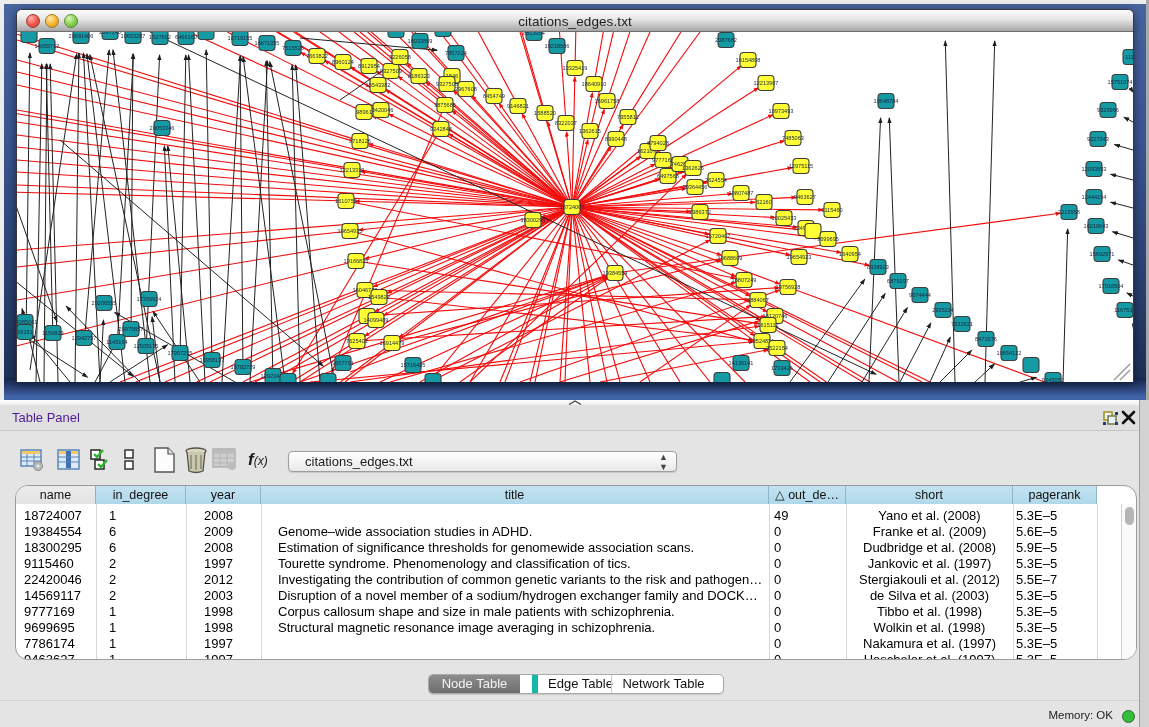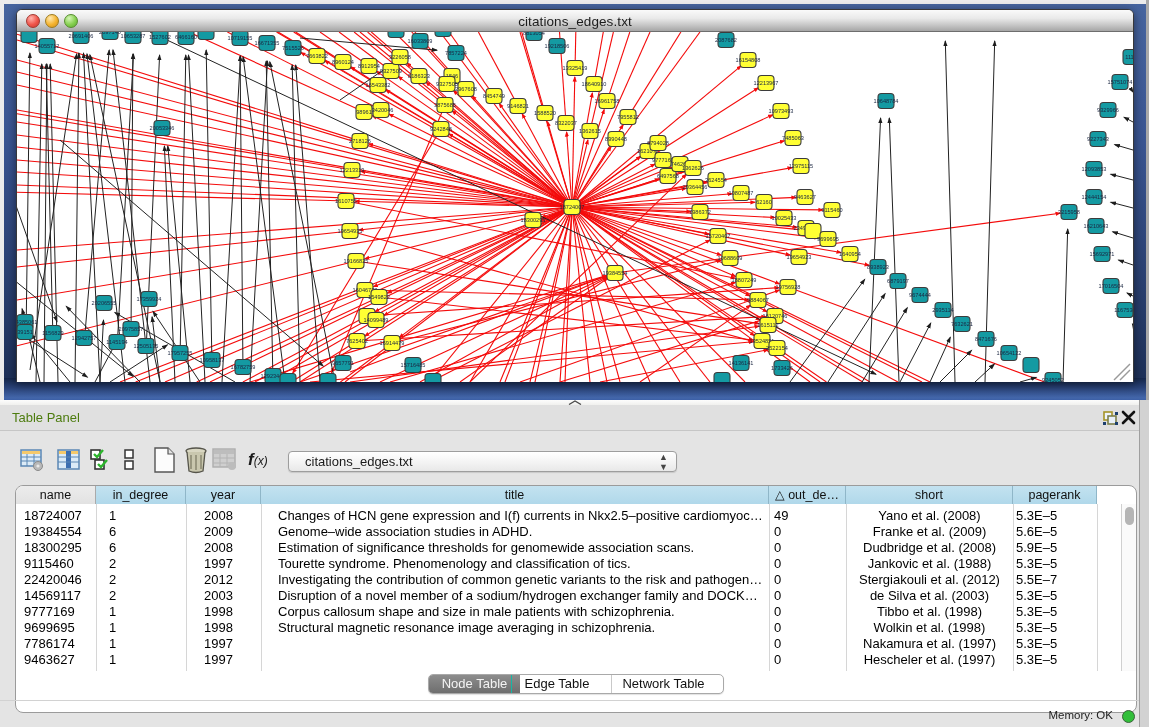--- a/index.html
+++ b/index.html
@@ -10,38 +10,38 @@
 #macwin{position:absolute;left:16px;top:9px;width:1118px;height:373px;border-radius:6px 6px 0 0;box-shadow:0 2px 10px rgba(0,0,0,.5);border:1px solid #38383a;background:#fff}
 #titlebar{position:absolute;left:0;top:0;width:1116px;height:22px;border-radius:5px 5px 0 0;background:linear-gradient(180deg,#fafafa 0%,#e9e9e9 40%,#c6c6c6 72%,#a6a6a6 100%);border-bottom:1px solid #6e6e6e}
 #titlebar .tl{position:absolute;top:4px;width:14px;height:14px;border-radius:50%}
 #wtitle{position:absolute;left:0;top:3.5px;width:100%;text-align:center;font-size:13.5px;font-weight:normal;color:#1c1c1c;letter-spacing:.1px}
 #canvas{position:absolute;left:0;top:22px;width:1116px;height:350px;background:#fff;overflow:hidden}
 
 #split{position:absolute;left:0;top:400px;width:1149px;height:5px;background:linear-gradient(180deg,#fdfdfc,#f0f0ee)}
 
 #panel{position:absolute;left:0;top:405px;width:1149px;height:322px;background:#e4e4e4}
 #phead{position:absolute;left:0;top:0;width:1149px;height:26px;background:#e0e0e0;border-bottom:1px solid #c6c6c6}
-#phead .t{position:absolute;left:12px;top:5px;font-size:13px;color:#4d7c0f}
+#phead .t{position:absolute;left:12px;top:5px;font-size:13px;color:#4c1d95}
 #toolbar{position:absolute;left:0;top:26px;width:1149px;height:48px}
 #combo{position:absolute;left:288px;top:20px;width:389px;height:21px;border:1px solid #9d9d9d;border-radius:4px;background:linear-gradient(180deg,#ffffff,#f2f2f2 60%,#e8e8e8);box-shadow:0 1px 1px rgba(0,0,0,.12);font-size:13px;color:#1a1a1a;line-height:20px;padding-left:16px}
 #combo .arr{position:absolute;right:8px;top:0;font-size:9px;color:#444;line-height:10px}
-#tablebox{position:absolute;left:15px;top:80px;width:1122px;height:228px;background:#fff;border:1px solid #9b9b9b;border-radius:8px;overflow:hidden}
+#tablebox{position:absolute;left:15px;top:80px;width:1122px;height:175px;background:#fff;border:1px solid #9b9b9b;border-radius:13px;overflow:hidden}
 .hcell{position:absolute;top:0;height:18px;background:linear-gradient(180deg,#c3e2f0,#b0d8ea);border-right:1px solid #8fb6c8;font-size:12.5px;color:#111;text-align:center;line-height:18px}
 .hfirst{background:linear-gradient(180deg,#ececec,#e2e2e2);border-right:1px solid #aaa}
 .trow{position:absolute;left:0;width:1105px;height:16px;font-size:13px;color:#000}
 .trow .c{position:absolute;top:0;height:16px;line-height:16px;white-space:nowrap;overflow:hidden}
 .cc{text-align:center}
 .vline{position:absolute;top:18px;width:1px;height:167px;background:#d6d6d6}
 #vscroll{position:absolute;right:0;top:18px;width:15px;height:167px;background:#fafafa;border-left:1px solid #d0d0d0}
 #vthumb{position:absolute;left:3px;top:3px;width:9px;height:18px;border-radius:5px;background:#b5b5b5}
 
 #tabs{position:absolute;left:428px;top:269px;width:296px;height:20px;border-radius:5px;border:1px solid #a9a9a9;background:#fff;box-shadow:0 1px 1px rgba(0,0,0,.12);font-size:13px}
 .seg{position:absolute;top:0;height:18px;line-height:18px;text-align:center;color:#111}
 #seg1{left:0;width:91px;background:linear-gradient(180deg,#8d8d8d,#6e6e6e);border-radius:4px 0 0 4px;color:#f4f4f4}
-#seg2{left:82px;width:91px;border-left:1px solid #14b8a6}
+#seg2{left:103px;width:91px;border-left:6px solid #14b8a6}
 #seg3{left:182px;width:104px;border-left:1px solid #c9c9c9}
 #statusline{position:absolute;left:0;top:295px;width:1149px;height:1px;background:#d2d2d2}
 #mem{position:absolute;right:36px;top:304px;font-size:11.5px;color:#222}
 #memdot{position:absolute;right:14px;top:305px;width:13px;height:13px;border-radius:50%;background:#32bf3a;border:1.5px solid #3a633a}
 
 #redge{position:absolute;right:0;top:0;width:3px;height:400px;background:#a8a8a8}
 #redge2{position:absolute;right:0;top:400px;width:10px;height:327px;background:#d2d2d2;border-left:1px solid #9f9f9f}
 </style></head><body>
 <div id="frame-top">
  <div id="desktop"></div>
@@ -641,21 +641,20 @@
       <div class="vline" style="left:170px"></div>
   <div class="vline" style="left:245px"></div>
       <div class="vline" style="left:753px"></div>
   <div class="vline" style="left:830px"></div>
       <div class="vline" style="left:997px"></div>
   <div class="vline" style="left:1081px"></div>
   <div class="trow" style="top:22px">
 <span class="c" style="left:8px;width:72px">18724007</span>
 <span class="c" style="left:93px;width:80px">1</span>
 <span class="c" style="left:188px;width:60px">2008</span>
-<span class="c" style="left:262px;width:500px">Changes of HCN gene expression and I(f) currents in Nkx2.5–positive cardiomyoc…</span>
 <span class="c" style="left:758px;width:75px">49</span>
 <span class="c cc" style="left:830px;width:167px">Yano et al. (2008)</span>
 <span class="c" style="left:1000px;width:90px">5.3E–5</span>
 </div>
       <div class="trow" style="top:38px">
 <span class="c" style="left:8px;width:72px">19384554</span>
 <span class="c" style="left:93px;width:80px">6</span>
 <span class="c" style="left:188px;width:60px">2009</span>
 <span class="c" style="left:262px;width:500px">Genome–wide association studies in ADHD.</span>
 <span class="c" style="left:758px;width:75px">0</span>
@@ -670,21 +669,21 @@
 <span class="c" style="left:758px;width:75px">0</span>
 <span class="c cc" style="left:830px;width:167px">Dudbridge et al. (2008)</span>
 <span class="c" style="left:1000px;width:90px">5.9E–5</span>
 </div>
       <div class="trow" style="top:70px">
 <span class="c" style="left:8px;width:72px">9115460</span>
 <span class="c" style="left:93px;width:80px">2</span>
 <span class="c" style="left:188px;width:60px">1997</span>
 <span class="c" style="left:262px;width:500px">Tourette syndrome. Phenomenology and classification of tics.</span>
 <span class="c" style="left:758px;width:75px">0</span>
-<span class="c cc" style="left:830px;width:167px">Jankovic et al. (1988)</span>
+<span class="c cc" style="left:830px;width:167px">Jankovic et al. (1997)</span>
 <span class="c" style="left:1000px;width:90px">5.3E–5</span>
 </div>
       <div class="trow" style="top:86px">
 <span class="c" style="left:8px;width:72px">22420046</span>
 <span class="c" style="left:93px;width:80px">2</span>
 <span class="c" style="left:188px;width:60px">2012</span>
 <span class="c" style="left:262px;width:500px">Investigating the contribution of common genetic variants to the risk and pathogen…</span>
 <span class="c" style="left:758px;width:75px">0</span>
 <span class="c cc" style="left:830px;width:167px">Stergiakouli et al. (2012)</span>
 <span class="c" style="left:1000px;width:90px">5.5E–7</span>

